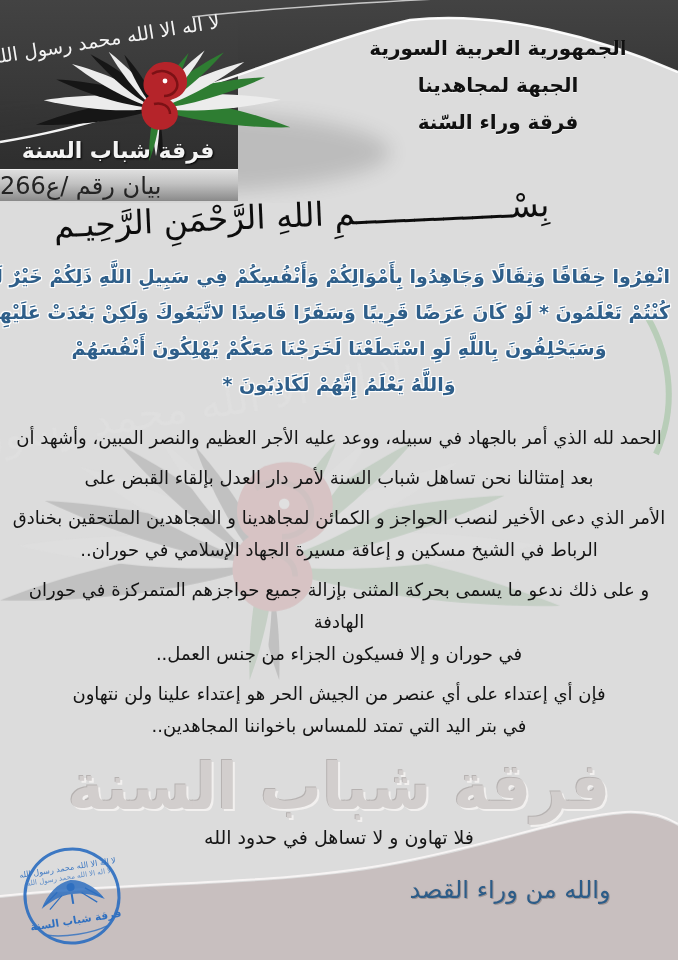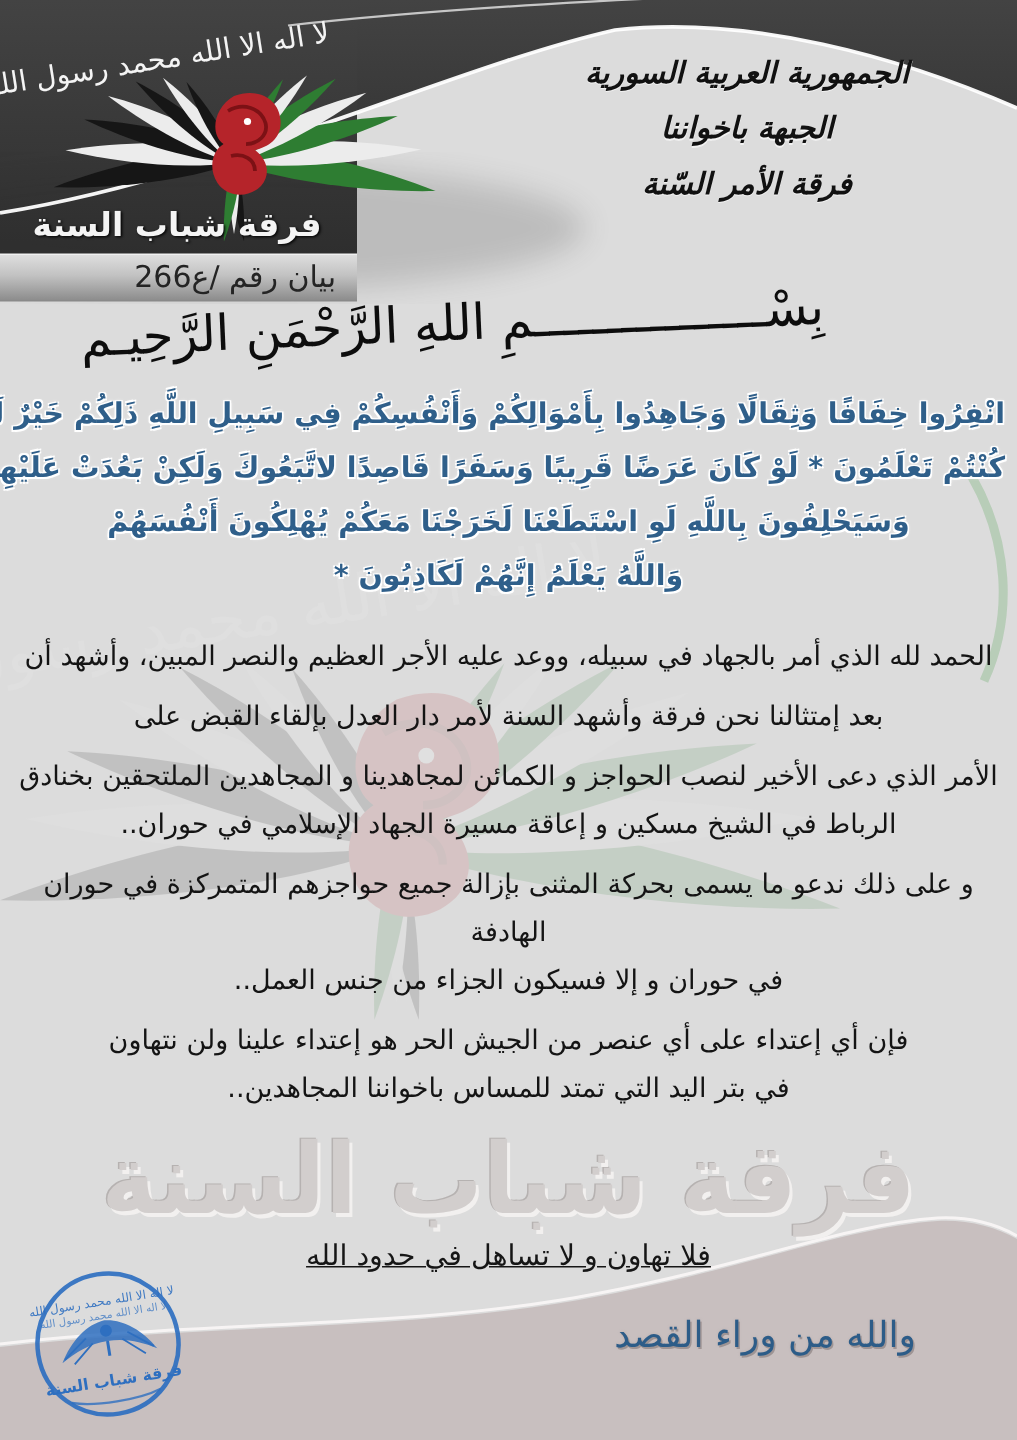--- a/index.html
+++ b/index.html
@@ -22,48 +22,48 @@
     left:0;top:138px;width:236px;height:32px;text-align:center;
     font-size:22px;font-weight:bold;color:#f4f4f4;letter-spacing:1px;
     text-shadow:1px 1px 2px #000;white-space:nowrap;
   }
   .strip{
     left:0;top:169px;width:238px;height:30px;
     background:linear-gradient(180deg,#dedede 0%,#c2c2c2 45%,#8d8d8d 100%);
     border-top:1px solid #f0f0f0;border-bottom:1px solid #8a8a8a;
   }
   .strip span{
-    display:block;text-align:right;padding:2px 14px 0 0;
-    font-size:20px;color:#242424;white-space:nowrap;
+    display:block;text-align:left;padding:2px 14px 0 0;
+    font-size:24px;color:#242424;white-space:nowrap;
   }
   .header{
     left:330px;top:30px;width:336px;text-align:center;
     font-size:20px;font-weight:bold;color:#111;line-height:37px;
     text-shadow:0 1px 0 #f2f2f2;
   }
-  .header div{white-space:nowrap;font-style:italic;}
+  .header div{white-space:nowrap;}
   .basmala{
     left:130px;top:194px;width:420px;height:64px;text-align:center;
     font-family:"DejaVu Serif",serif;font-size:33px;color:#0d0d0d;
     transform:rotate(-2.5deg);white-space:nowrap;
   }
   .verse{
     left:8px;top:258px;width:662px;text-align:center;
     font-size:19px;font-weight:bold;line-height:36px;color:#2f5f8a;
     text-shadow:0 0 3px #fff,1px 1px 0 #fff,-1px -1px 0 #fff,1px -1px 0 #fff,-1px 1px 0 #fff;
   }
   .verse div{white-space:nowrap;}
   .bodytext{
     left:10px;top:414px;width:658px;text-align:center;
     font-size:18px;line-height:32px;color:#141414;
   }
   .bodytext p{margin:0 0 8px 0;}
   .warning{
     left:0;top:826px;width:100%;text-align:center;
-    font-size:19px;color:#161616;text-decoration:underline;
+    font-size:19px;color:#161616;
   }
   .signoff{
     left:350px;top:876px;width:320px;text-align:center;
     font-size:24px;font-weight:normal;color:#2c5c88;
     text-shadow:1px 1px 0 #9e9494,0 0 2px #b9aeae;letter-spacing:1px;
     white-space:nowrap;
   }
 </style>
 </head>
 <body>
@@ -151,41 +151,41 @@
   <div class="wm-text">فرقة شباب السنة</div>
 
   <div class="layer org-title">فرقة شباب السنة</div>
 
   <div class="layer strip">
     <span>بيان رقم /ع266</span>
   </div>
 
   <div class="layer header">
     <div>الجمهورية العربية السورية</div>
-    <div>الجبهة باخواننا</div>
-    <div>فرقة الأمر السّنة</div>
+    <div>الجبهة لمجاهدينا</div>
+    <div>فرقة وراء السّنة</div>
   </div>
 
   <div class="layer basmala">بِسْــــــــــــــــمِ اللهِ الرَّحْمَنِ الرَّحِيـم</div>
 
   <div class="layer verse">
     <div>انْفِرُوا خِفَافًا وَثِقَالًا وَجَاهِدُوا بِأَمْوَالِكُمْ وَأَنْفُسِكُمْ فِي سَبِيلِ اللَّهِ ذَلِكُمْ خَيْرٌ لَكُمْ إِنْ</div>
     <div>كُنْتُمْ تَعْلَمُونَ * لَوْ كَانَ عَرَضًا قَرِيبًا وَسَفَرًا قَاصِدًا لاتَّبَعُوكَ وَلَكِنْ بَعُدَتْ عَلَيْهِمُ الشُّقَّةُ</div>
     <div>وَسَيَحْلِفُونَ بِاللَّهِ لَوِ اسْتَطَعْنَا لَخَرَجْنَا مَعَكُمْ يُهْلِكُونَ أَنْفُسَهُمْ</div>
     <div>وَاللَّهُ يَعْلَمُ إِنَّهُمْ لَكَاذِبُونَ *</div>
   </div>
 
   <div class="layer bodytext">
     <p>
       </p>
       <div>الحمد لله الذي أمر بالجهاد في سبيله، ووعد عليه الأجر العظيم والنصر المبين، وأشهد أن</div>
     <p></p>
     <p>
       </p>
-      <div>بعد إمتثالنا نحن فرقة وأشهد السنة لأمر دار العدل بإلقاء القبض على</div>
+      <div>بعد إمتثالنا نحن تساهل شباب السنة لأمر دار العدل بإلقاء القبض على</div>
     <p></p>
     <p>
       </p>
       <div>الأمر الذي دعى الأخير لنصب الحواجز و الكمائن لمجاهدينا و المجاهدين الملتحقين بخنادق</div>
       <div>الرباط في الشيخ مسكين و إعاقة مسيرة الجهاد الإسلامي في حوران..</div>
     <p></p>
     <p>
       </p>
       <div>و على ذلك ندعو ما يسمى بحركة المثنى بإزالة جميع حواجزهم المتمركزة في حوران الهادفة</div>
       <div>في حوران و إلا فسيكون الجزاء من جنس العمل..</div>

